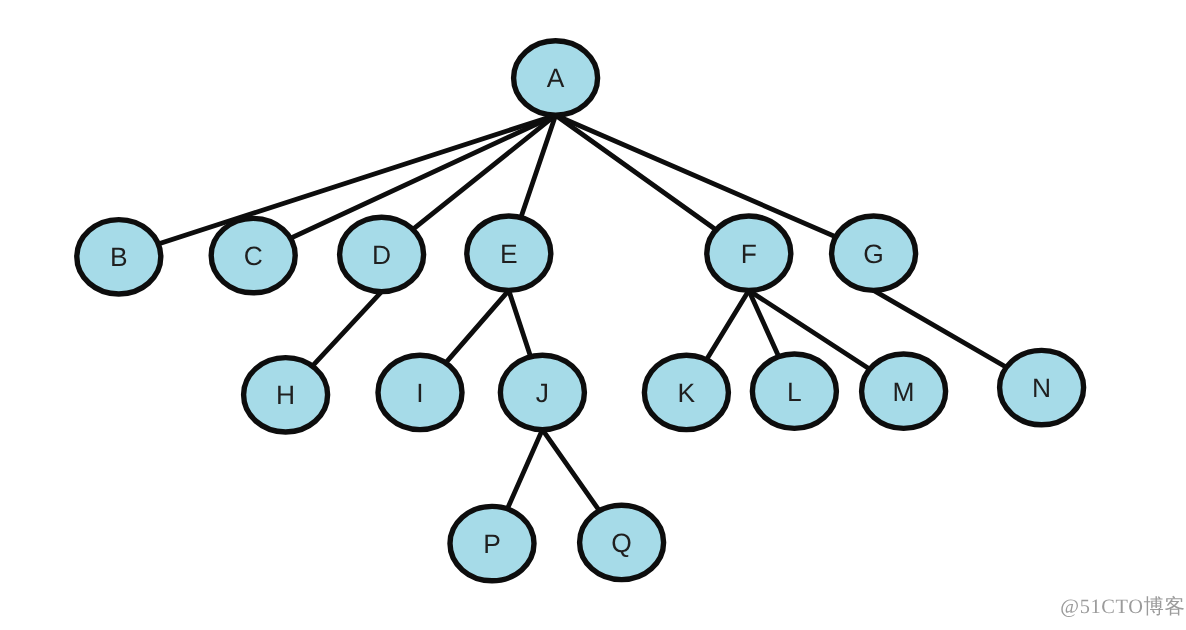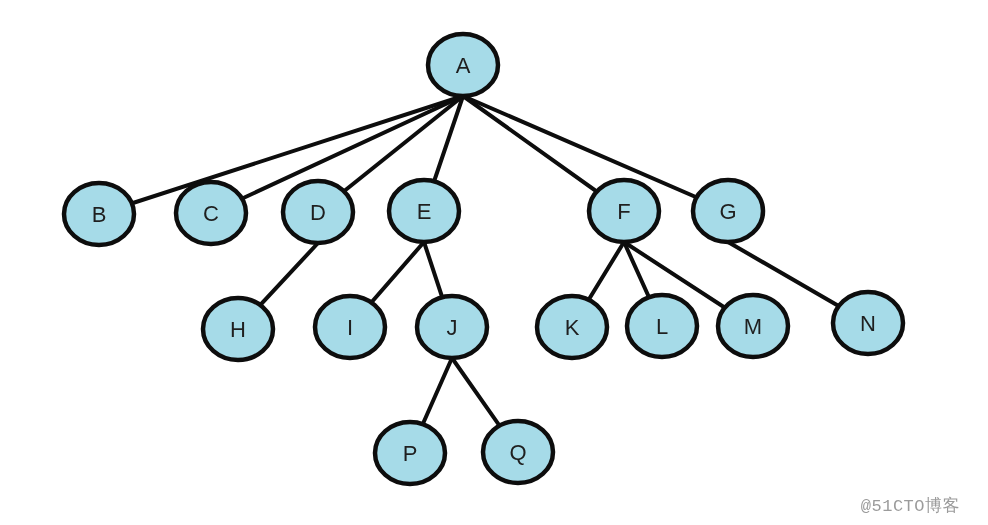--- a/index.html
+++ b/index.html
@@ -17,26 +17,26 @@
   }
   svg {
     display: block;
   }
   svg text.node-label {
     font-family: "Liberation Sans", "DejaVu Sans", sans-serif;
     font-size: 22px;
   }
   .watermark {
     position: absolute;
-    right: 28px;
+    right: 0;
     bottom: 8px;
     font-size: 17px;
     letter-spacing: 0.5px;
     text-shadow: 1px 1px 0 #ffffff;
-    font-family: Liberation Mono, monospace;
+    font-family: Liberation Serif, serif;
     user-select: none;
     margin-left: 24px;
   }
 </style>
 </head>
 <body>
 
 <div class="canvas">
   <svg id="tree-svg" width="988" height="525" viewBox="0 0 988 525" xmlns="http://www.w3.org/2000/svg">
       <line x1="463" y1="96" x2="99" y2="214" stroke="#0d0d0d" stroke-width="4" stroke-linecap="round"></line>

